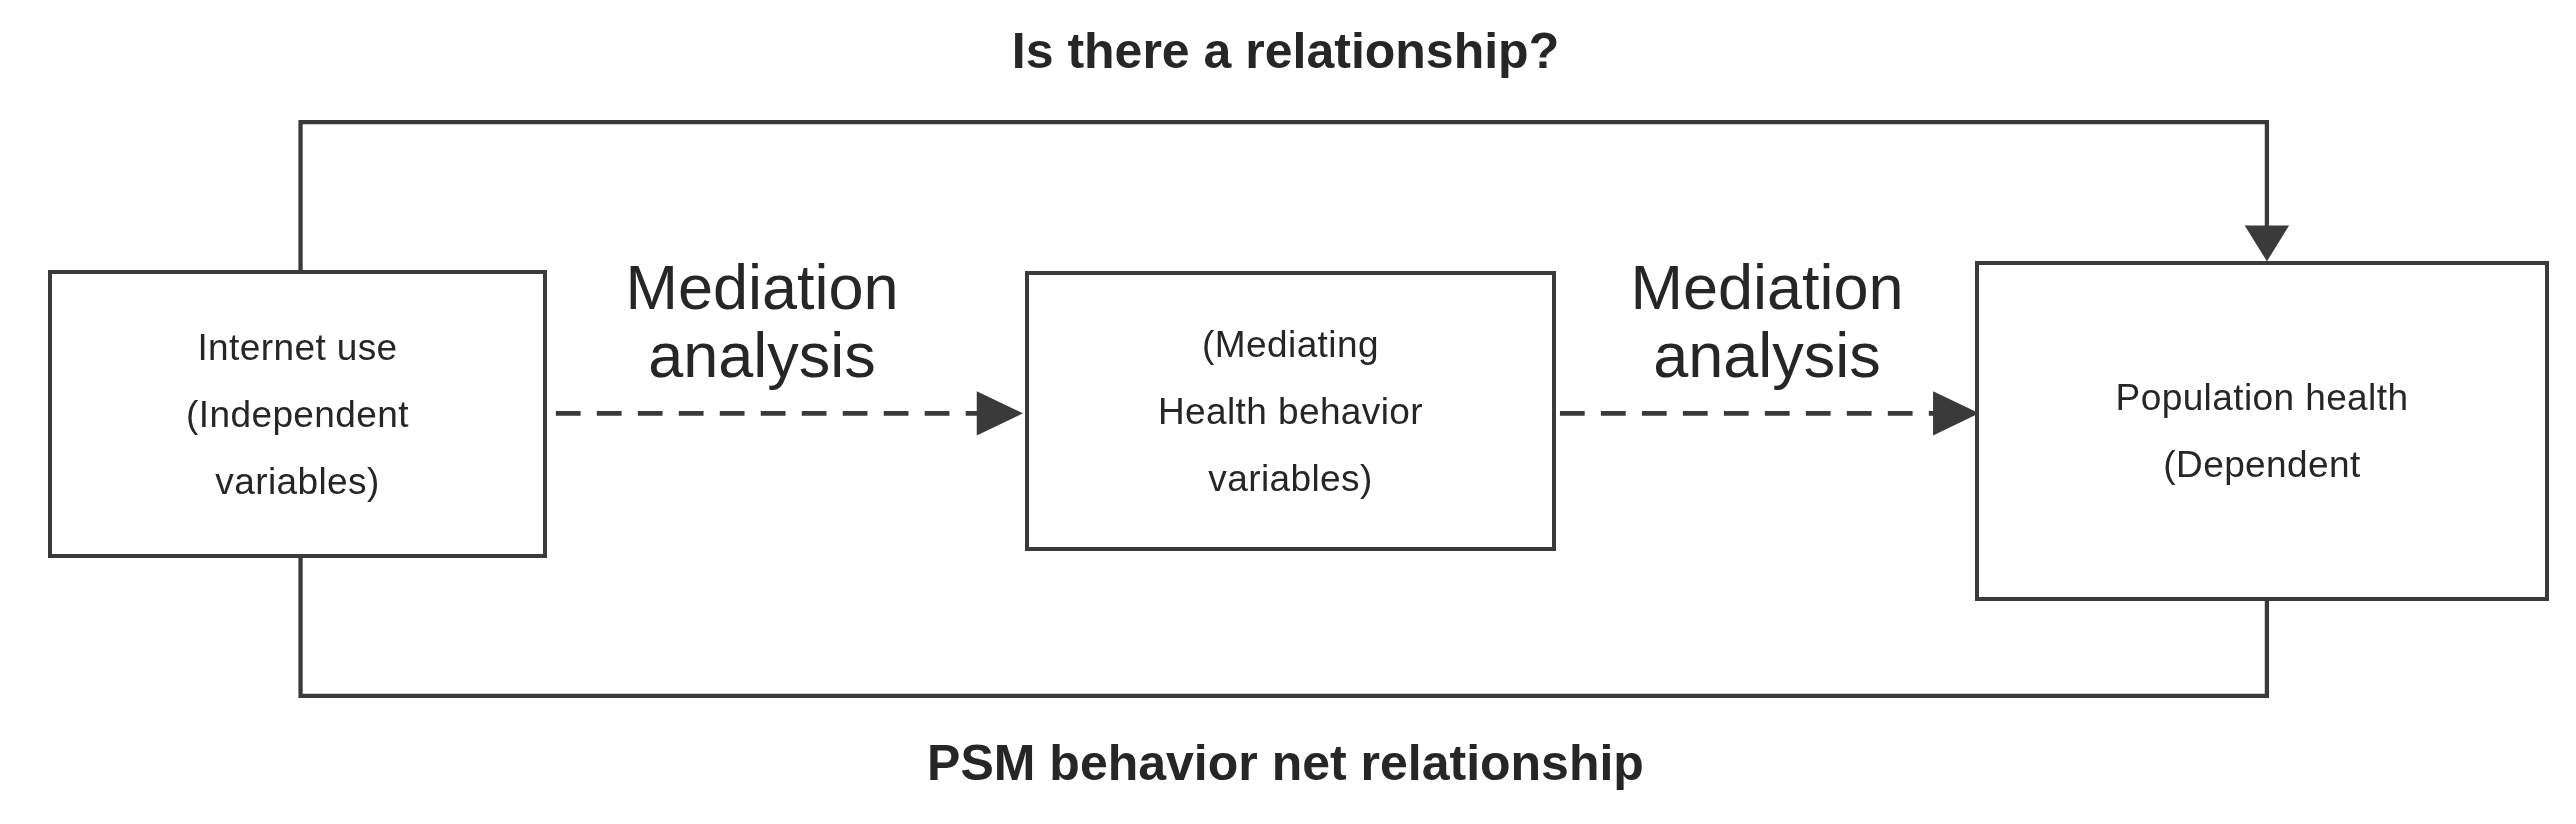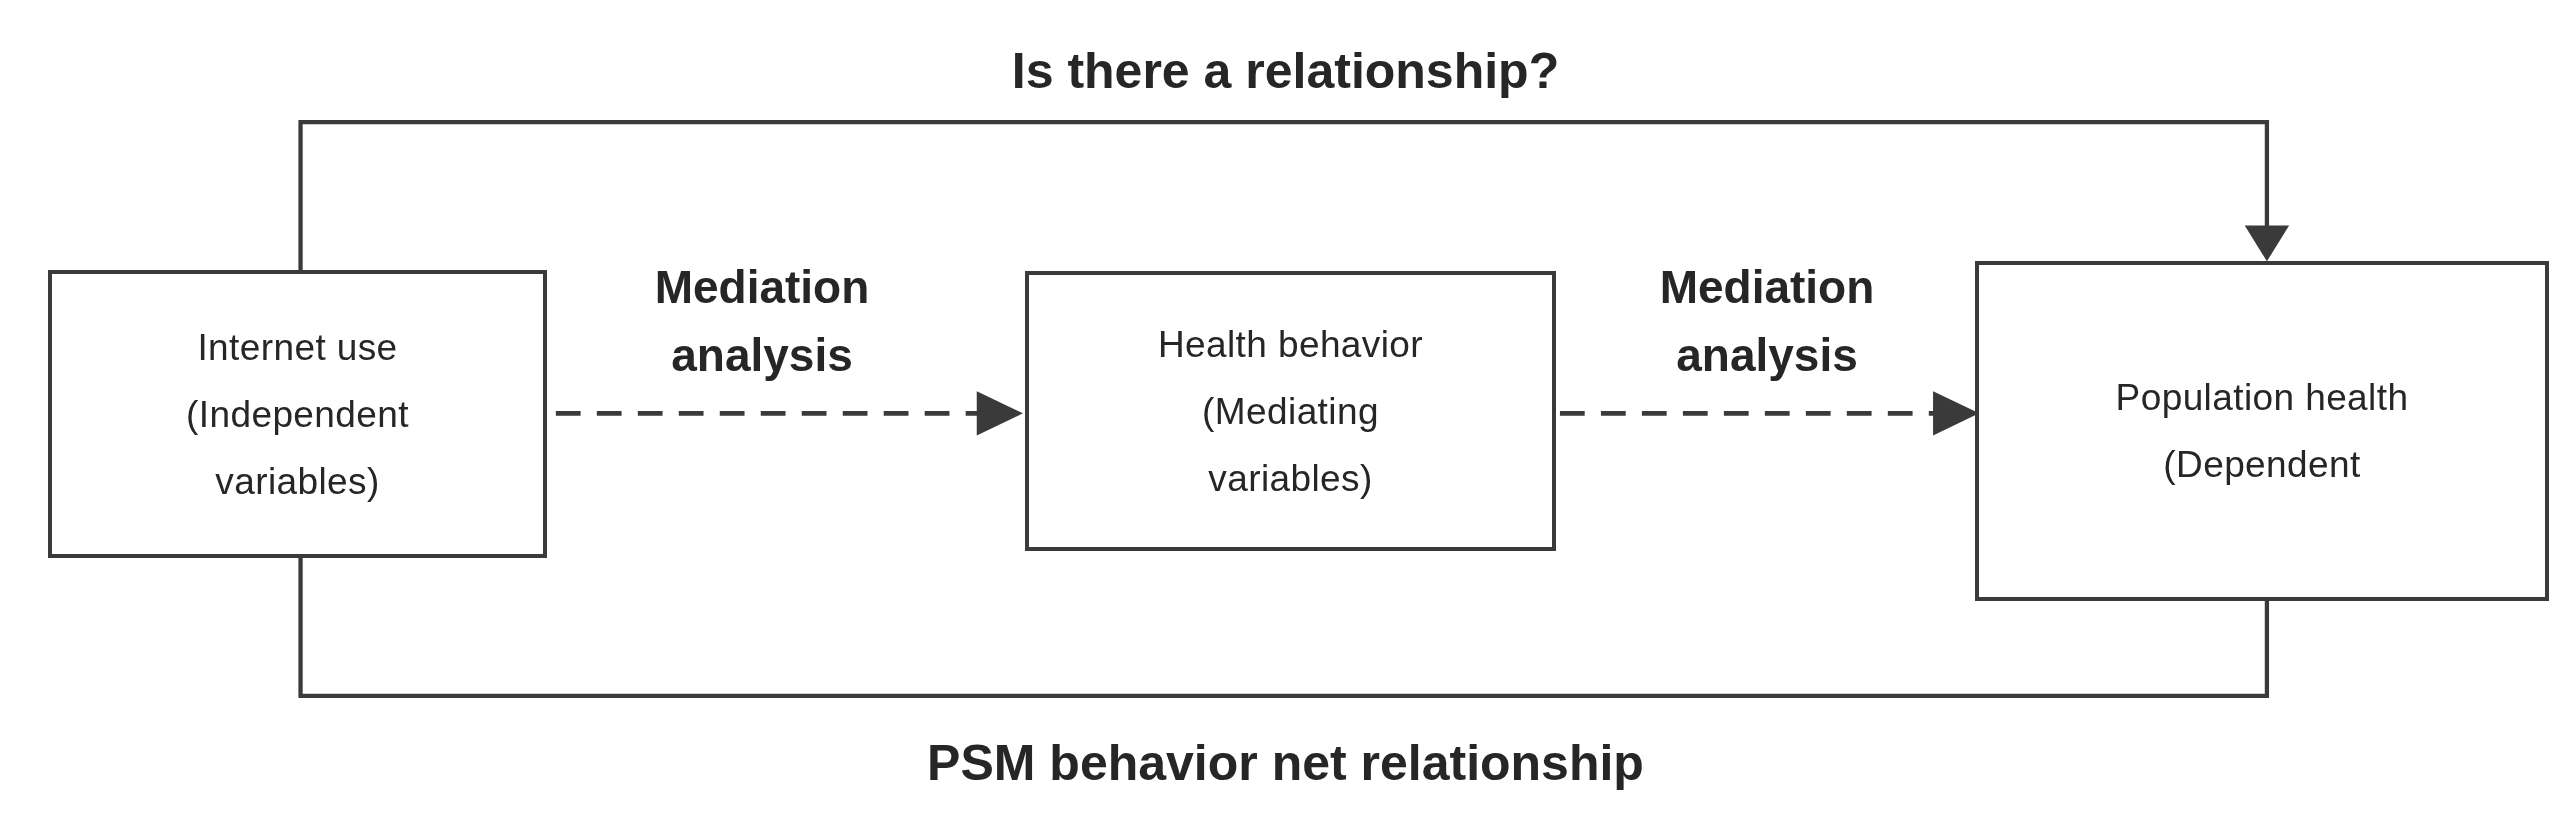--- a/index.html
+++ b/index.html
@@ -41,28 +41,28 @@
   .box-mediator    { left: 1025px; top: 271px; width: 531px; height: 280px; }
   .box-dependent   { left: 1975px; top: 261px; width: 574px; height: 340px; }
   .path-label {
     position: absolute;
     text-align: center;
     font-size: 50px;
     line-height: 55px;
     font-weight: 600;
     white-space: nowrap;
   }
-  .label-top    { left: 773px;  top: 24px;  width: 1025px; margin-top: 20px; }
+  .label-top    { left: 773px;  top: 24px;  width: 1025px; }
   .label-bottom { left: 773px;  top: 736px; width: 1025px; }
   .edge-label {
     position: absolute;
     text-align: center;
-    font-size: 46px;
+    font-size: 63px;
     line-height: 68px;
-    font-weight: 700;
+    font-weight: 400;
     width: 444px;
   }
   .edge-label-left  { left: 540px;  top: 253px; }
   .edge-label-right { left: 1545px; top: 253px; }
   .edge-label span, .node-box span, .path-label { display: block; }
 </style>
 </head>
 <body>
 
 <div class="canvas" style="--line: #3a3a3a; --text: #262626; --bg: #ffffff;">
@@ -93,22 +93,22 @@
     <span>(Independent</span>
     <span>variables)</span>
   </div>
 
   <div class="edge-label edge-label-left">
     <span>Mediation</span>
     <span>analysis</span>
   </div>
 
   <div class="node-box box-mediator">
+    <span>(Mediating</span>
     <span>Health behavior</span>
-    <span>(Mediating</span>
     <span>variables)</span>
   </div>
 
   <div class="edge-label edge-label-right">
     <span>Mediation</span>
     <span>analysis</span>
   </div>
 
   <div class="node-box box-dependent">
     <span>Population health</span>

